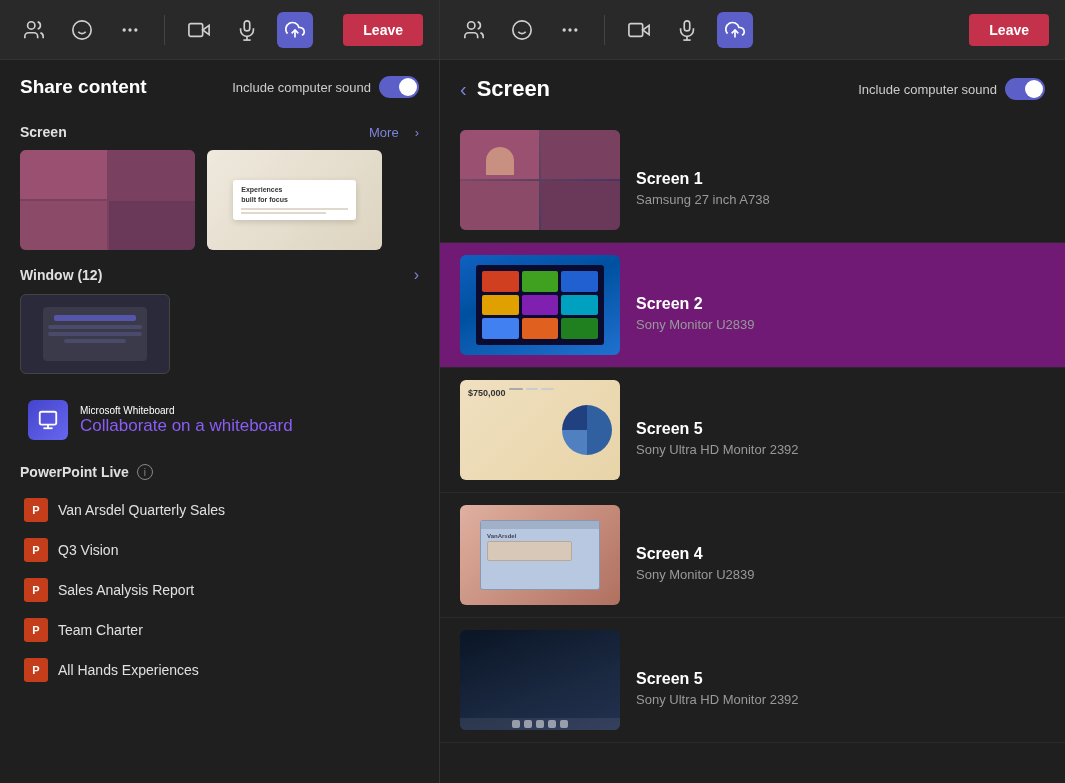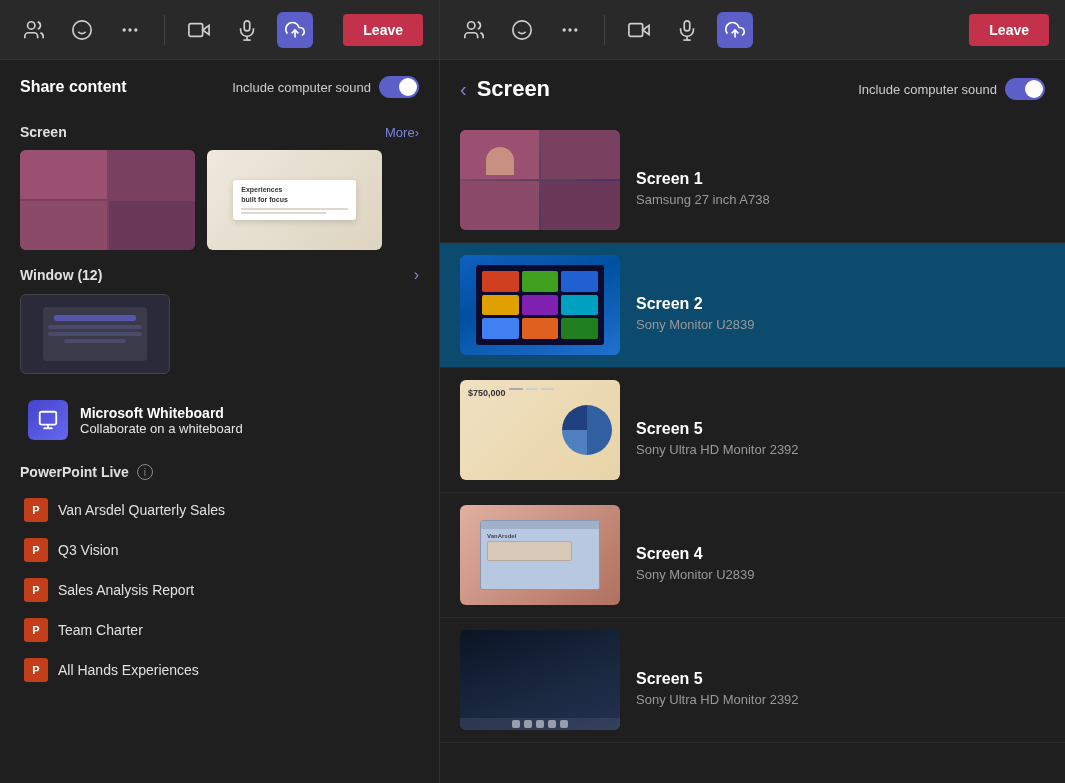--- a/index.html
+++ b/index.html
@@ -83,21 +83,21 @@
 
     
     .share-header {
       padding: 16px 20px 8px;
       display: flex;
       align-items: center;
       justify-content: space-between;
       flex-shrink: 0;
     }
     .share-title {
-      font-size: 16px;
+      font-size: 19px;
       font-weight: 700;
       color: white;
     }
     .include-sound {
       display: flex;
       align-items: center;
       gap: 8px;
       color: #ccc;
       font-size: 13px;
     }
@@ -143,21 +143,21 @@
       font-size: 14px;
       font-weight: 600;
       color: #e0e0e0;
     }
     .more-link {
       color: #7c84d9;
       font-size: 13px;
       cursor: pointer;
       display: flex;
       align-items: center;
-      gap: 0;
+      gap: 16px;
     }
 
     
     .screen-thumbs {
       display: flex;
       gap: 12px;
       margin-bottom: 16px;
     }
     .screen-thumb {
       width: 175px;
@@ -229,26 +229,26 @@
       display: flex;
       align-items: center;
       justify-content: center;
       font-size: 18px;
       color: white;
       flex-shrink: 0;
     }
     .wb-text { }
     .wb-title {
       color: white;
-      font-size: 14px;
-      font-weight: 700;
+      font-size: 10px;
+      font-weight: 400;
     }
     .wb-subtitle {
-      color: #e5e5e5;
-      font-size: 13px;
+      color: #8b5cf6;
+      font-size: 17px;
     }
 
     
     .ppt-item {
       display: flex;
       align-items: center;
       gap: 10px;
       padding: 8px 4px;
       cursor: pointer;
       border-radius: 4px;
@@ -319,21 +319,21 @@
     .screen-list::-webkit-scrollbar-thumb { background: #555; border-radius: 3px; }
 
     .screen-item {
       display: flex;
       align-items: center;
       gap: 16px;
       padding: 12px 20px;
       cursor: pointer;
       border-bottom: 1px solid #2a2a2a;
     }
-    .screen-item.selected { background: #0c4a6e; }
+    .screen-item.selected { background: #701a75; }
     .screen-preview {
       width: 160px;
       height: 100px;
       border-radius: 6px;
       overflow: hidden;
       flex-shrink: 0;
     }
     .screen-info { flex: 1; }
     .screen-name {
       font-size: 16px;

